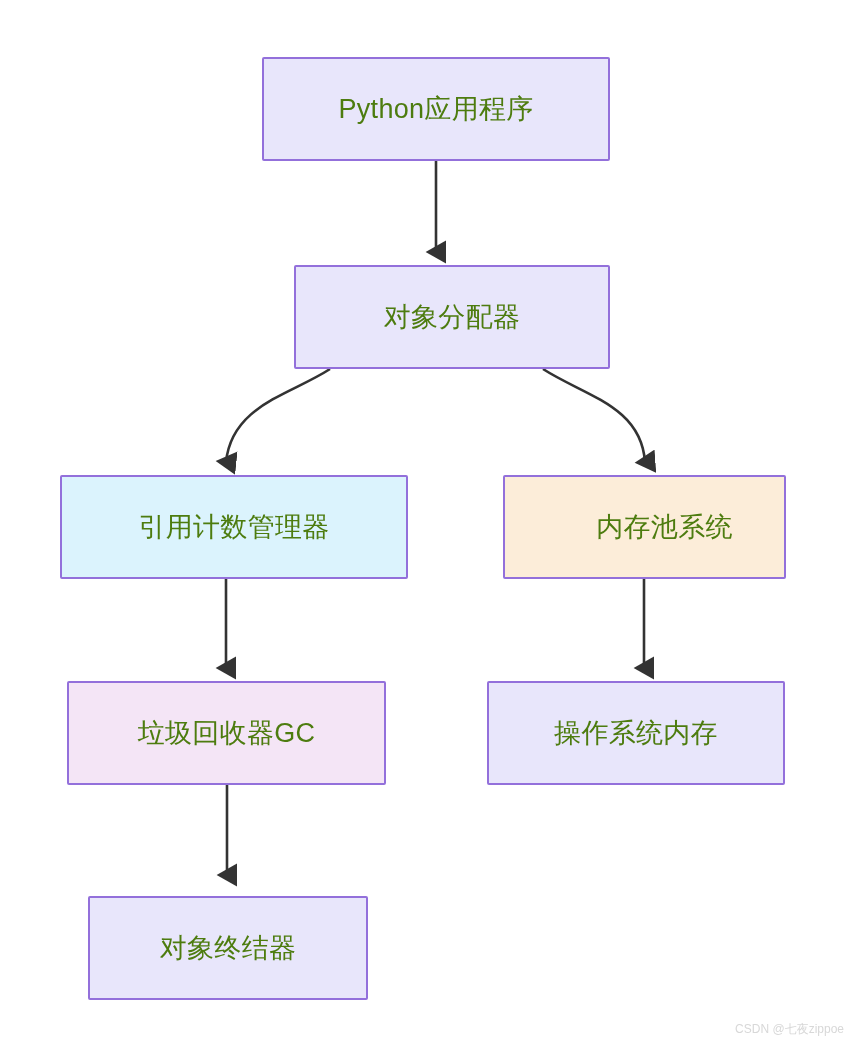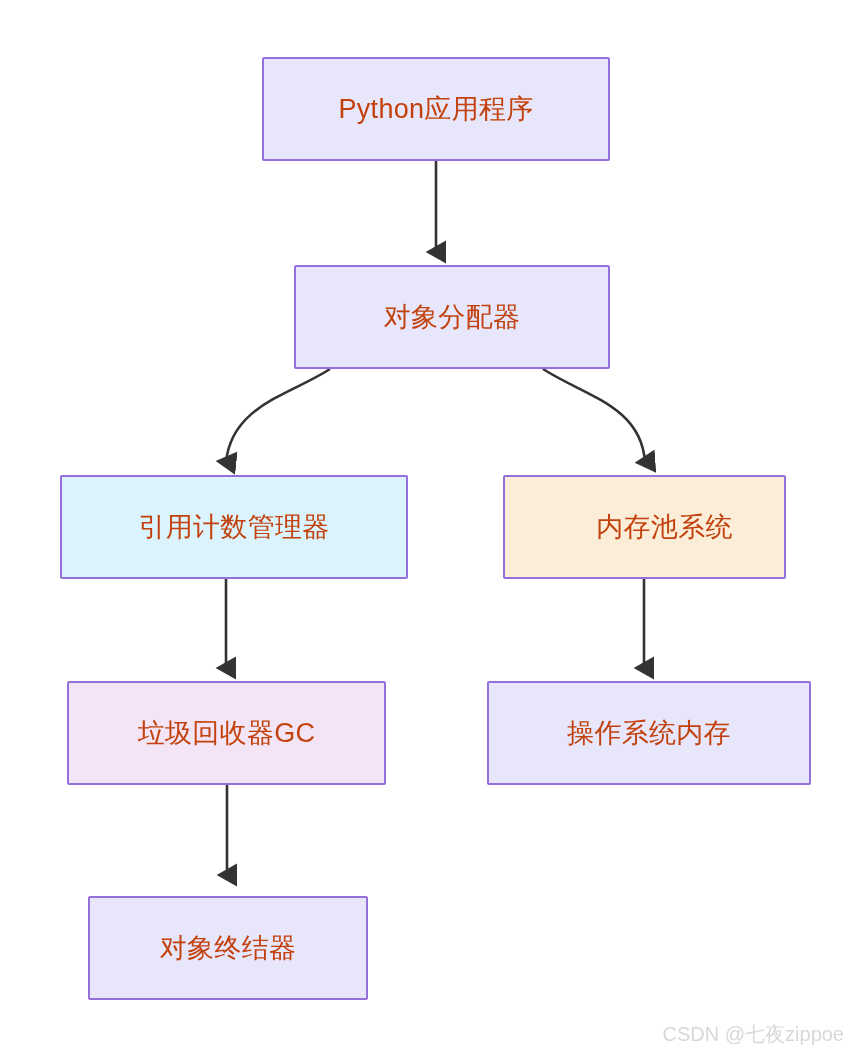--- a/index.html
+++ b/index.html
@@ -34,34 +34,34 @@
     box-sizing: border-box;
     border: 2px solid #9370db;
     border-radius: 2px;
     display: flex;
     align-items: center;
     justify-content: center;
     text-align: center;
   }
   .node-label {
     font-size: 27px;
-    color: #c2410c;
+    color: #4d7c0f;
     line-height: 1.2;
     letter-spacing: 0.3px;
     white-space: nowrap;
   }
   .fill-lavender { background: #e8e6fb; }
   .fill-blue     { background: #dbf3fd; }
   .fill-cream    { background: #fcedd9; padding-left: 40px; }
   .fill-pink     { background: #f4e5f6; }
   #watermark {
     position: absolute;
     right: 12px;
-    bottom: 4px;
-    font-size: 20px;
+    bottom: 14px;
+    font-size: 12px;
     color: #d8d8d8;
     white-space: nowrap;
     user-select: none;
   }
 </style>
 </head>
 <body>
 
 <div id="diagram-canvas">
 
@@ -98,21 +98,21 @@
   </div>
 
   <div class="node fill-cream" style="left:503px; top:475px; width:283px; height:104px;">
     <span class="node-label">内存池系统</span>
   </div>
 
   <div class="node fill-pink" style="left:67px; top:681px; width:319px; height:104px;align-items:center;">
     <span class="node-label">垃圾回收器GC</span>
   </div>
 
-  <div class="node fill-lavender" style="left:487px; top:681px; width:324px; height:104px;">
+  <div class="node fill-lavender" style="left:487px; top:681px; width:298px; height:104px;">
     <span class="node-label">操作系统内存</span>
   </div>
 
   <div class="node fill-lavender" style="left:88px; top:888px; width:280px; height:104px;margin-top:8px;">
     <span class="node-label">对象终结器</span>
   </div>
 
   <div id="watermark">CSDN @七夜zippoe</div>
 
 </div>

